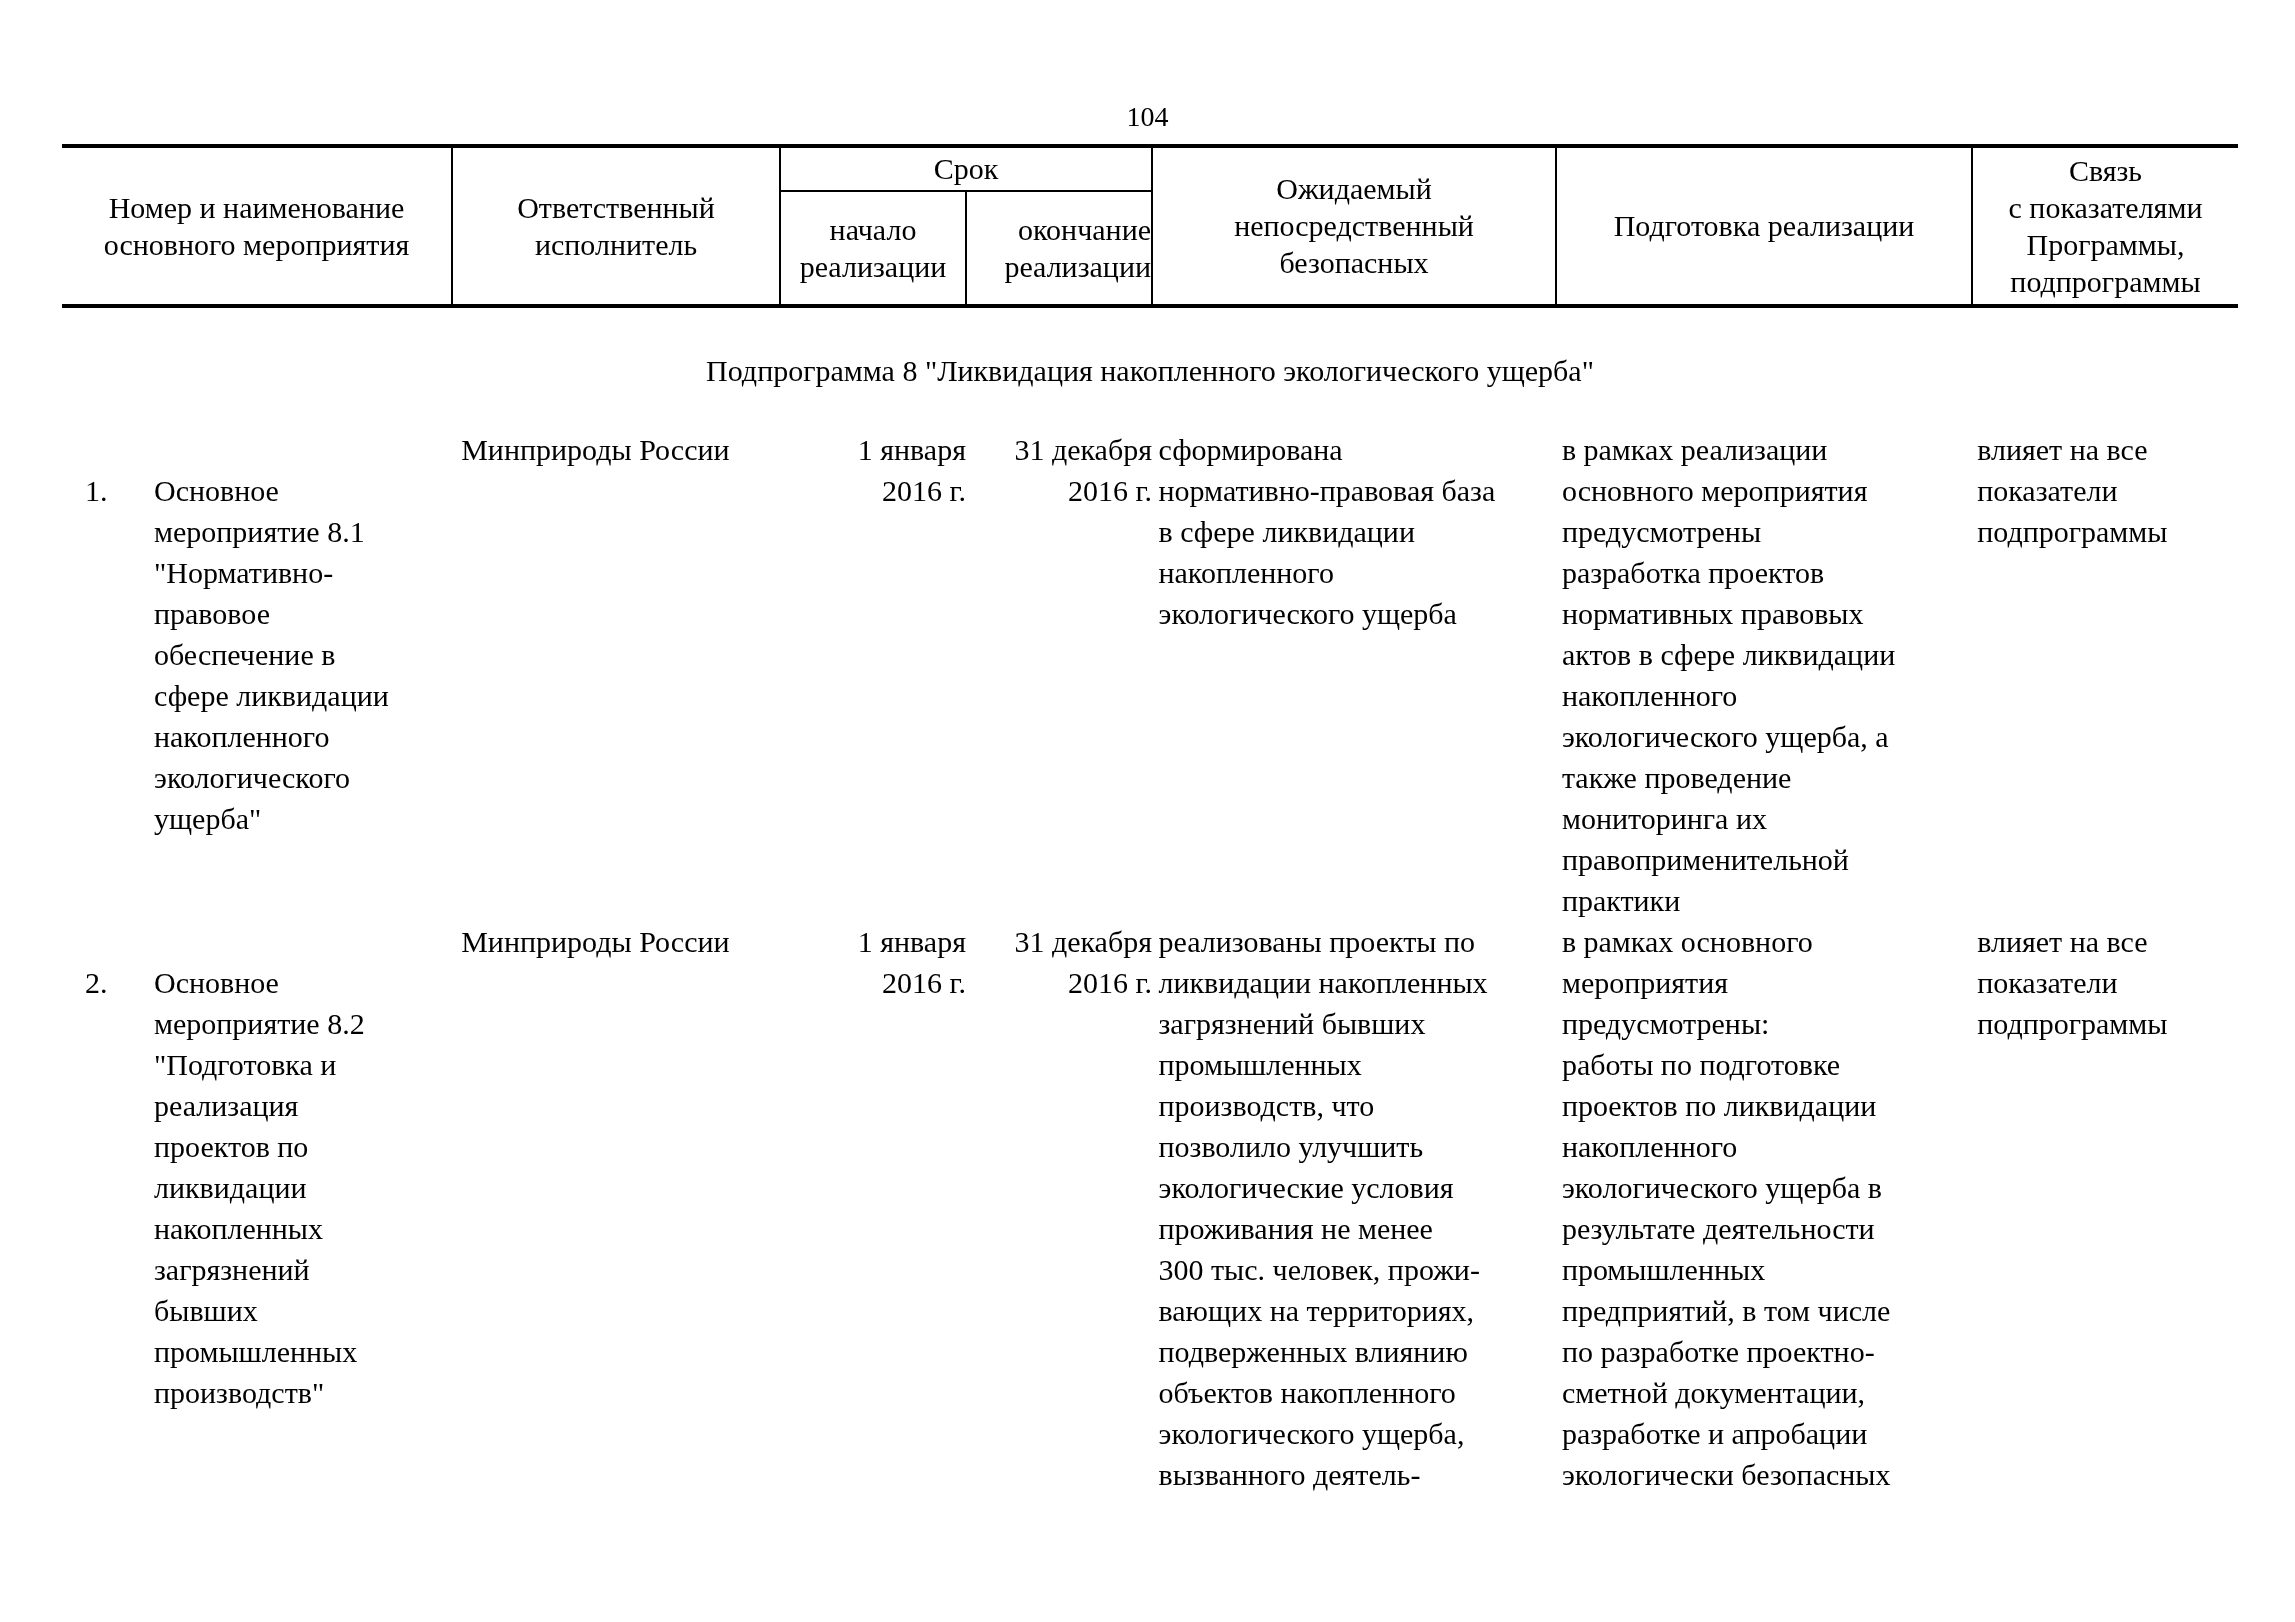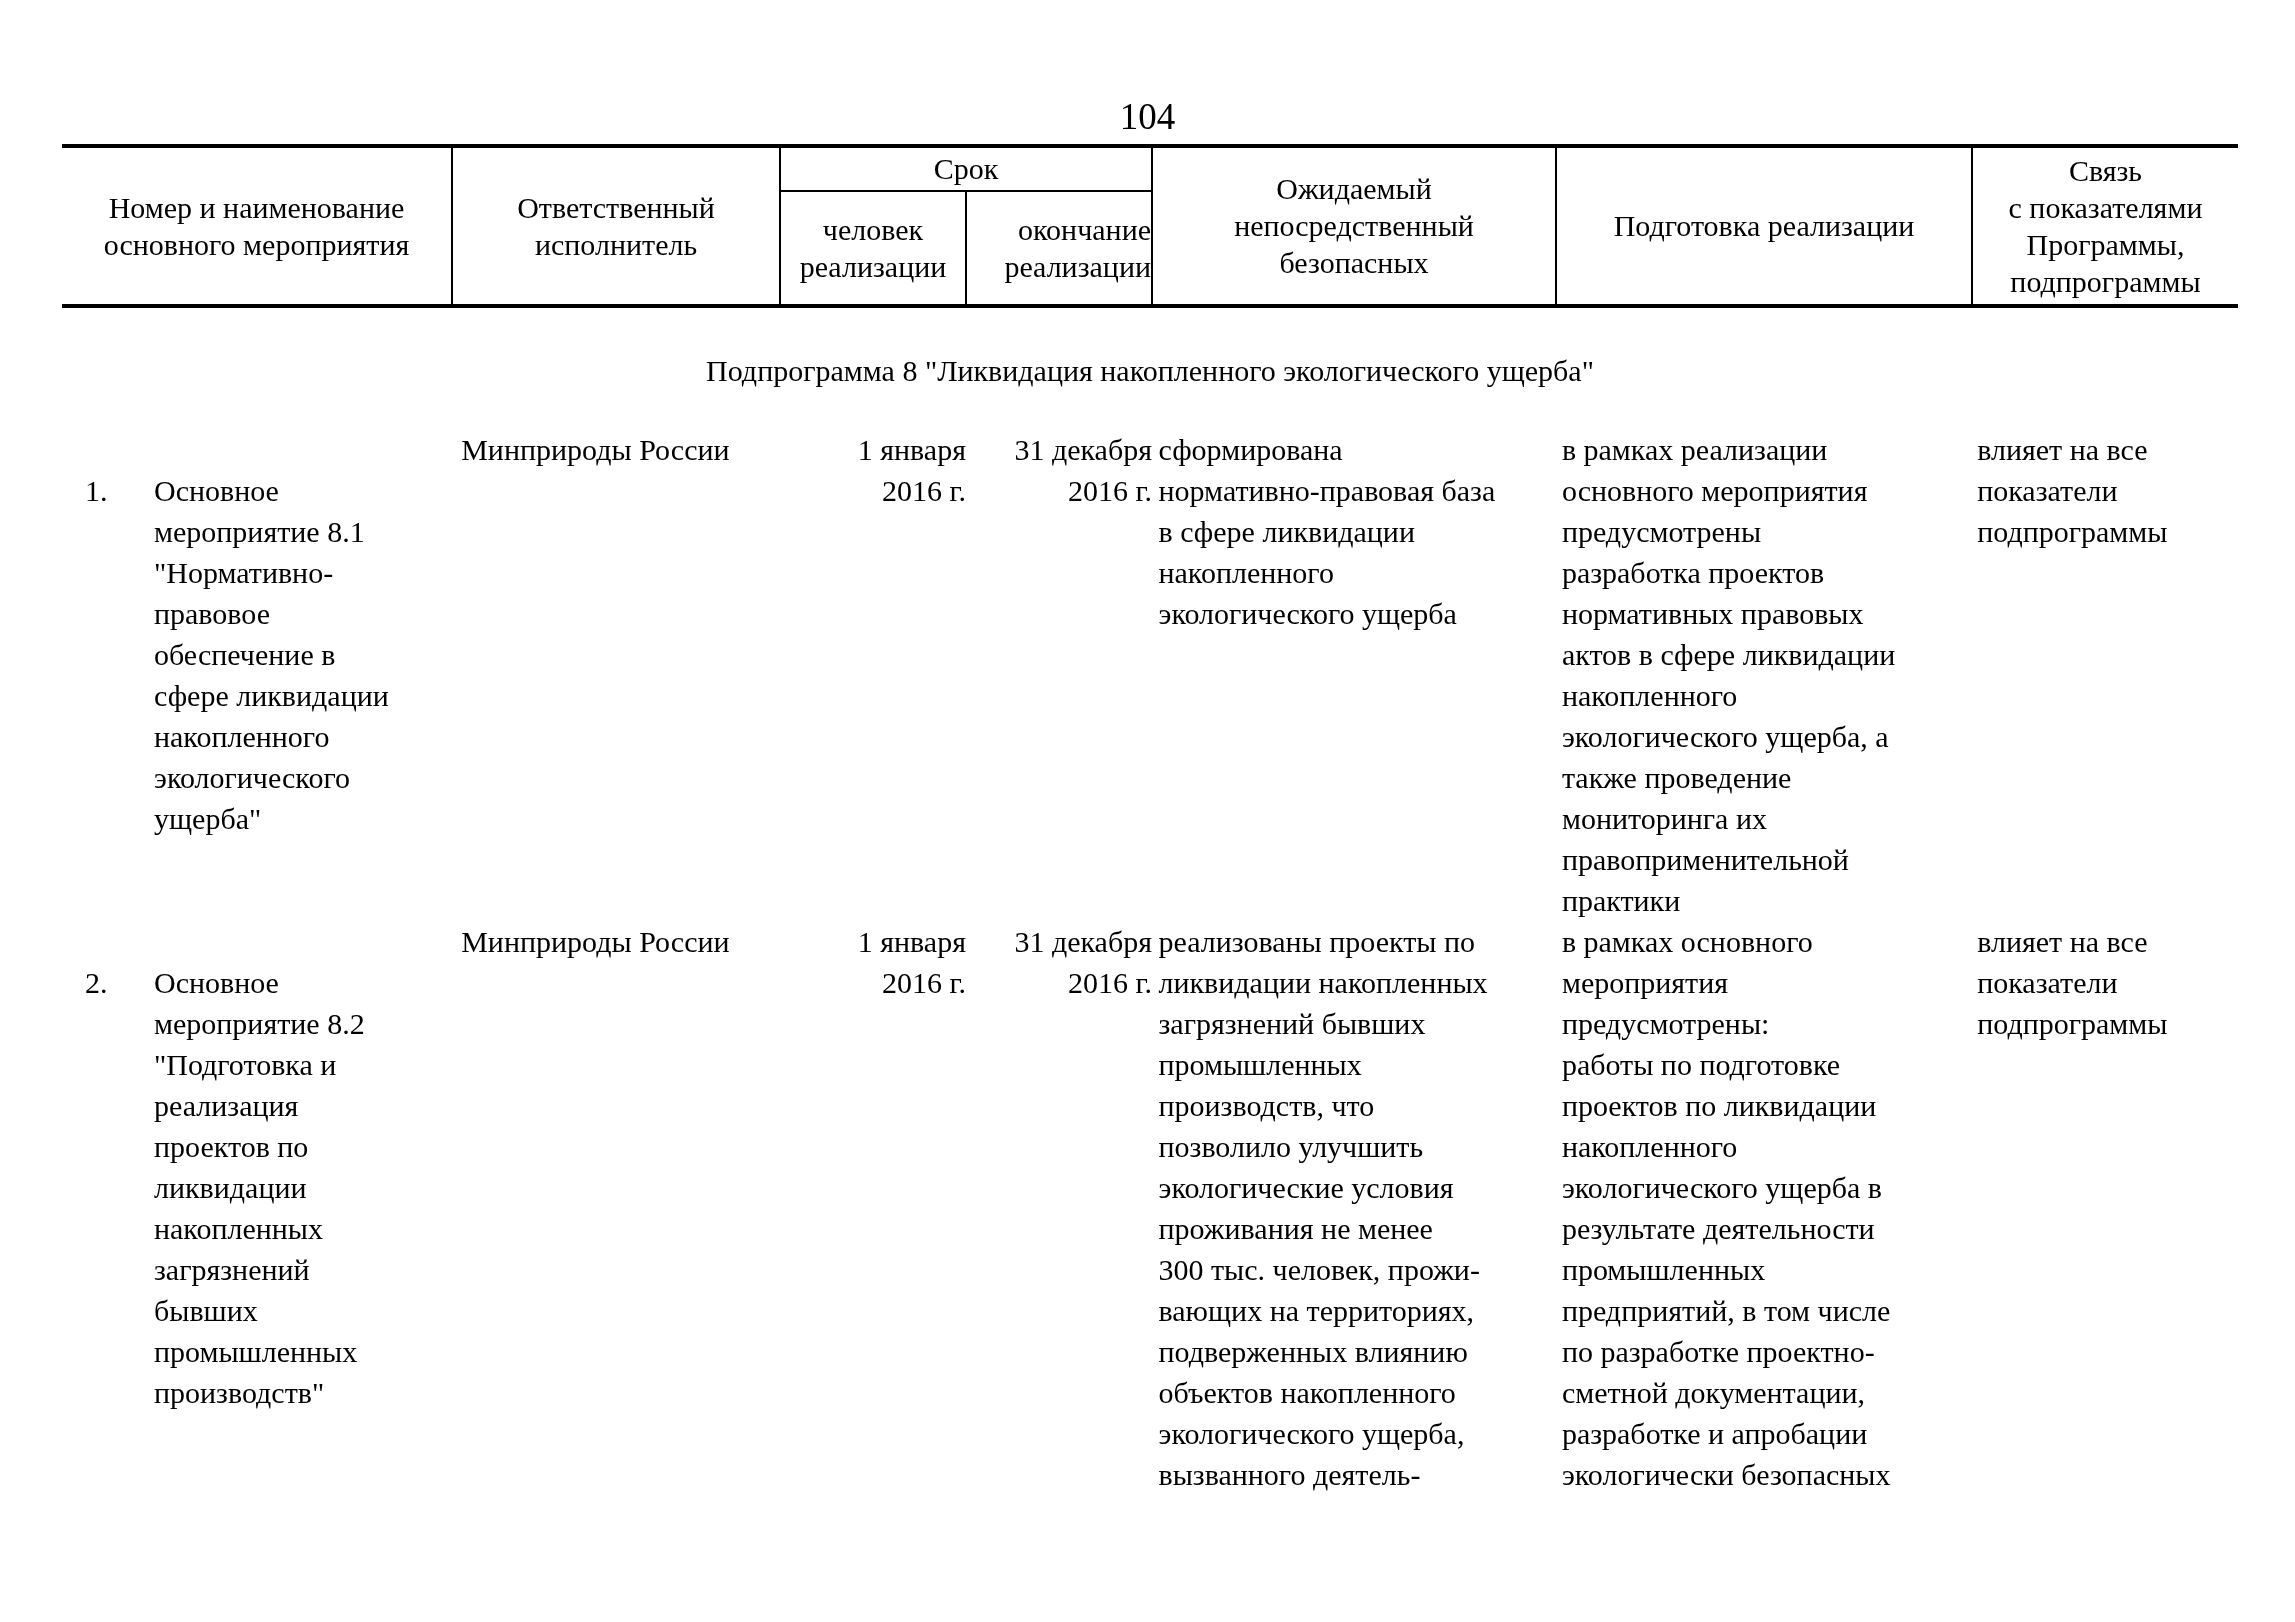--- a/index.html
+++ b/index.html
@@ -9,21 +9,21 @@
     height: 1622px;
     background: #ffffff;
     color: #000000;
     font-family: "Liberation Serif", "DejaVu Serif", serif;
     box-sizing: border-box;
     padding-top: 97px;
     overflow: hidden;
   }
   .page-number {
     text-align: center;
-    font-size: 37px;
+    font-size: 28px;
     line-height: 39px;
   }
   table.doc-table {
     border-collapse: collapse;
     table-layout: fixed;
     width: 2176px;
     margin-left: 62px;
     margin-top: 7.9px;
   }
   col.w1 { width: 390px; }
@@ -98,21 +98,21 @@
         <th class="c5 bb" rowspan="2">Ожидаемый
 непосредственный
 безопасных</th>
         <th class="c6 bb" rowspan="2">Подготовка реализации</th>
         <th class="c7 bb" rowspan="2">Связь
 с показателями
 Программы,
 подпрограммы</th>
       </tr>
       <tr class="h2">
-        <th class="start bb">человек
+        <th class="start bb">начало
 реализации</th>
         <th class="end bb">окончание
 реализации</th>
       </tr>
     </thead>
     <tbody>
       <tr>
         <td class="section" colspan="7">Подпрограмма 8 "Ликвидация накопленного экологического ущерба"</td>
       </tr>
       <tr>

